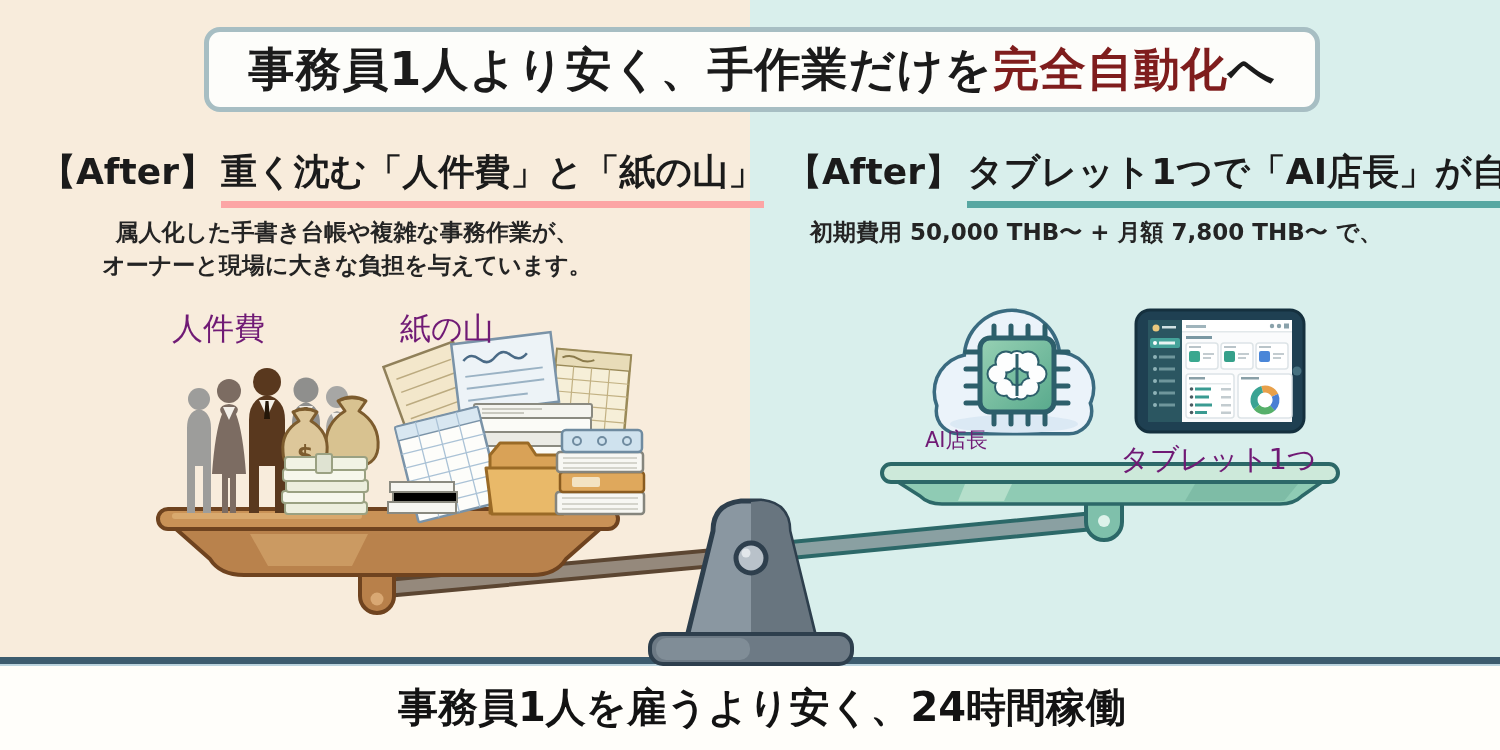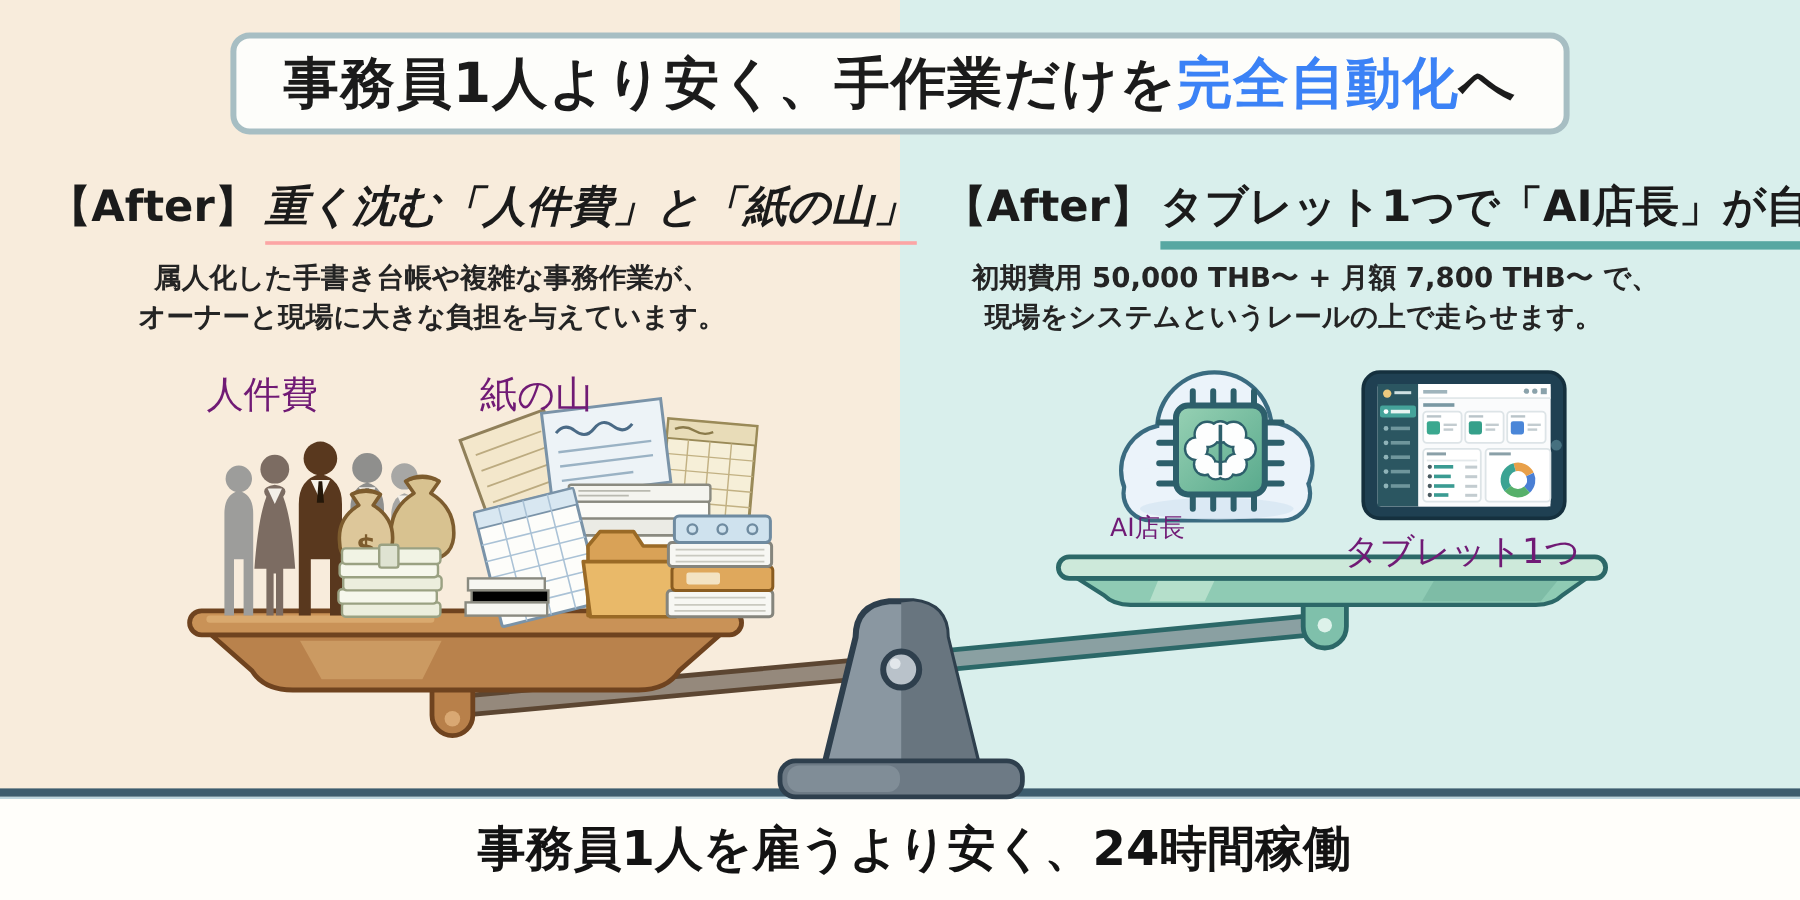--- a/index.html
+++ b/index.html
@@ -6,41 +6,41 @@
   body{
     font-family:"DejaVu Sans","Liberation Sans",sans-serif;
     width:1500px;height:750px;overflow:hidden;background:#fffefa;
   }
   .stage{position:relative;width:1500px;height:750px;}
   .scene{position:absolute;left:0;top:0;width:1500px;height:750px;display:block;}
 
   .txt{position:absolute;color:#1b1b1b;}
 
   .title-banner{
-    left:192px;top:27px;width:1116px;height:85px;
+    left:204px;top:27px;width:1116px;height:85px;
     background:#fdfdfa;border:5px solid #a7bec3;border-radius:16px;
     box-sizing:border-box;display:flex;align-items:center;justify-content:center;
     font-size:46px;font-weight:800;letter-spacing:1px;white-space:nowrap;
   }
-  .title-banner .hl{color:#3b82f6;}
+  .title-banner .hl{color:#7f1d1d;}
 
   .heading{
     top:148px;text-align:center;font-size:36px;font-weight:800;white-space:nowrap;
   }
   .before-heading{left:40px;width:680px;}
   .after-heading{left:786px;width:520px;}
   .heading .tag{margin-right:6px;}
-  .ul-tan{display:inline-block;padding-bottom:4px;border-bottom:3px solid #fca5a5;font-style:italic;}
+  .ul-tan{display:inline-block;padding-bottom:4px;border-bottom:7px solid #fca5a5;}
   .ul-teal{display:inline-block;padding-bottom:4px;border-bottom:7px solid #58a7a2;}
 
   .desc{
     top:216px;text-align:center;font-size:23px;font-weight:700;
     line-height:33px;color:#242424;white-space:nowrap;
   }
-  .before-desc{left:55px;width:610px;}
+  .before-desc{left:42px;width:610px;}
   .after-desc{left:810px;width:536px;}
 
   .obj-label{
     text-align:left;font-size:31px;font-weight:400;white-space:nowrap;color:#701a75;
   }
   .label-jinkenhi{left:172px;top:308px;width:200px;}
   .label-kaminoyama{left:400px;top:308px;width:200px;}
   .label-ai{left:925px;top:426px;width:200px;font-size:21px;}
   .label-tablet{left:1120px;top:440px;width:200px;font-size:29px;}
 
@@ -363,21 +363,20 @@
 
   <div class="txt obj-label label-jinkenhi">人件費</div>
   <div class="txt obj-label label-kaminoyama">紙の山</div>
 
   <div class="txt heading after-heading">
     <span class="tag">【After】</span><span class="ul-teal">タブレット1つで「AI店長」が自動化</span>
   </div>
 
   <div class="txt desc after-desc">
     <div>初期費用 50,000 THB〜 + 月額 7,800 THB〜 で、</div>
-    <div>現場をシステムというレールの上で走らせます。</div>
   </div>
 
   <div class="txt obj-label label-ai">AI店長</div>
   <div class="txt obj-label label-tablet">タブレット1つ</div>
 
   <div class="txt footer-text">事務員1人を雇うより安く、24時間稼働</div>
 
 </div>
 
 </body></html>

